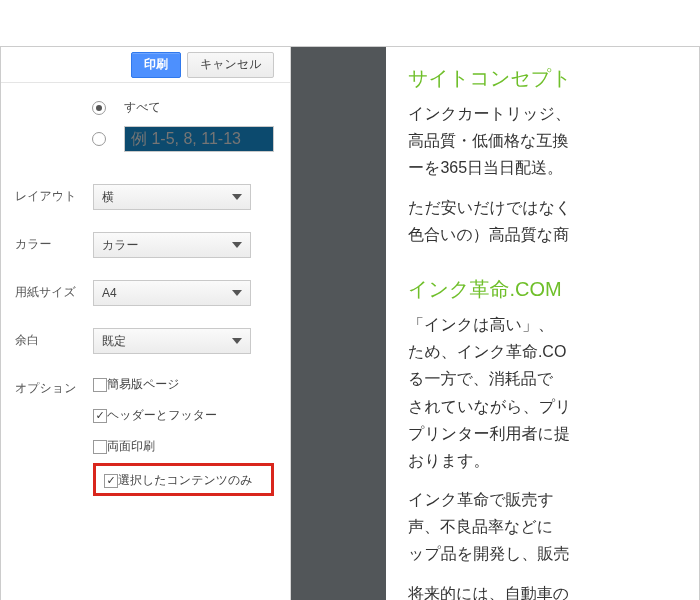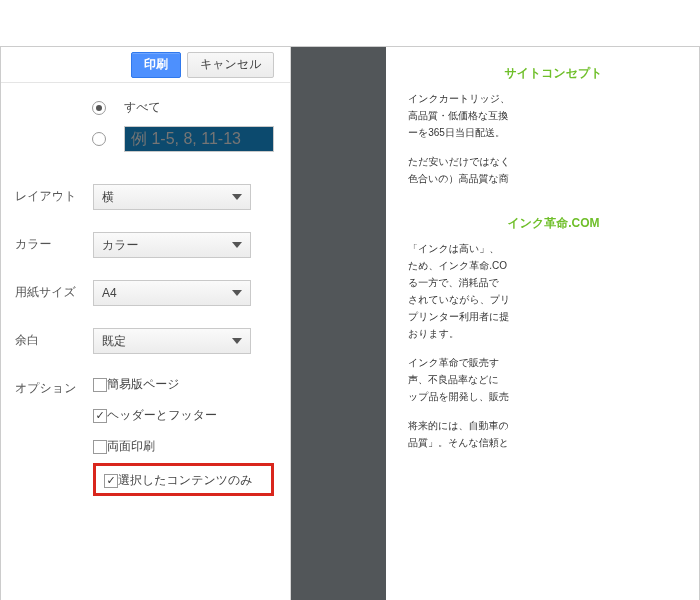--- a/index.html
+++ b/index.html
@@ -43,22 +43,22 @@
   .chk.checked::after { content: "✓"; font-size: 11px; color: #333; line-height: 1; }
 
   .highlight { border: 3px solid #d9261c; padding: 6px 8px 4px 8px; margin-top: -6px; }
   .highlight .chk-line { margin-bottom: 0; }
 
   
   .gutter { width: 95px; height: 100%; background: #525659; }
 
   
   .preview { flex: 1; height: 100%; background: #fff; padding: 18px 0 0 22px; color: #333; position: relative; }
-  .preview h2 { color: #6fbf2a; font-size: 12px; font-weight: bold; margin-bottom: 8px; text-align: center; }
-  .preview p { font-size: 10px; line-height: 1.7; margin-bottom: 12px; white-space: pre-line; }
+  .preview h2 { color: #6fbf2a; font-size: 20px; font-weight: normal; margin-bottom: 8px; }
+  .preview p { font-size: 16px; line-height: 1.7; margin-bottom: 12px; white-space: pre-line; }
   .sec2 { margin-top: 28px; }
   .logo { position: absolute; bottom: 18px; left: 60px; font-weight: bold; font-size: 20px; color: #6fbf2a; letter-spacing: 1px; }
   .logo .outline { -webkit-text-stroke: 1px #2e7d00; color: #1d4ed8; }
   .logo .dot { color: #f0a020; }
   .logo .com { color: #9fd86a; }
 </style>
 </head>
 <body>
 
 <div class="frame">

